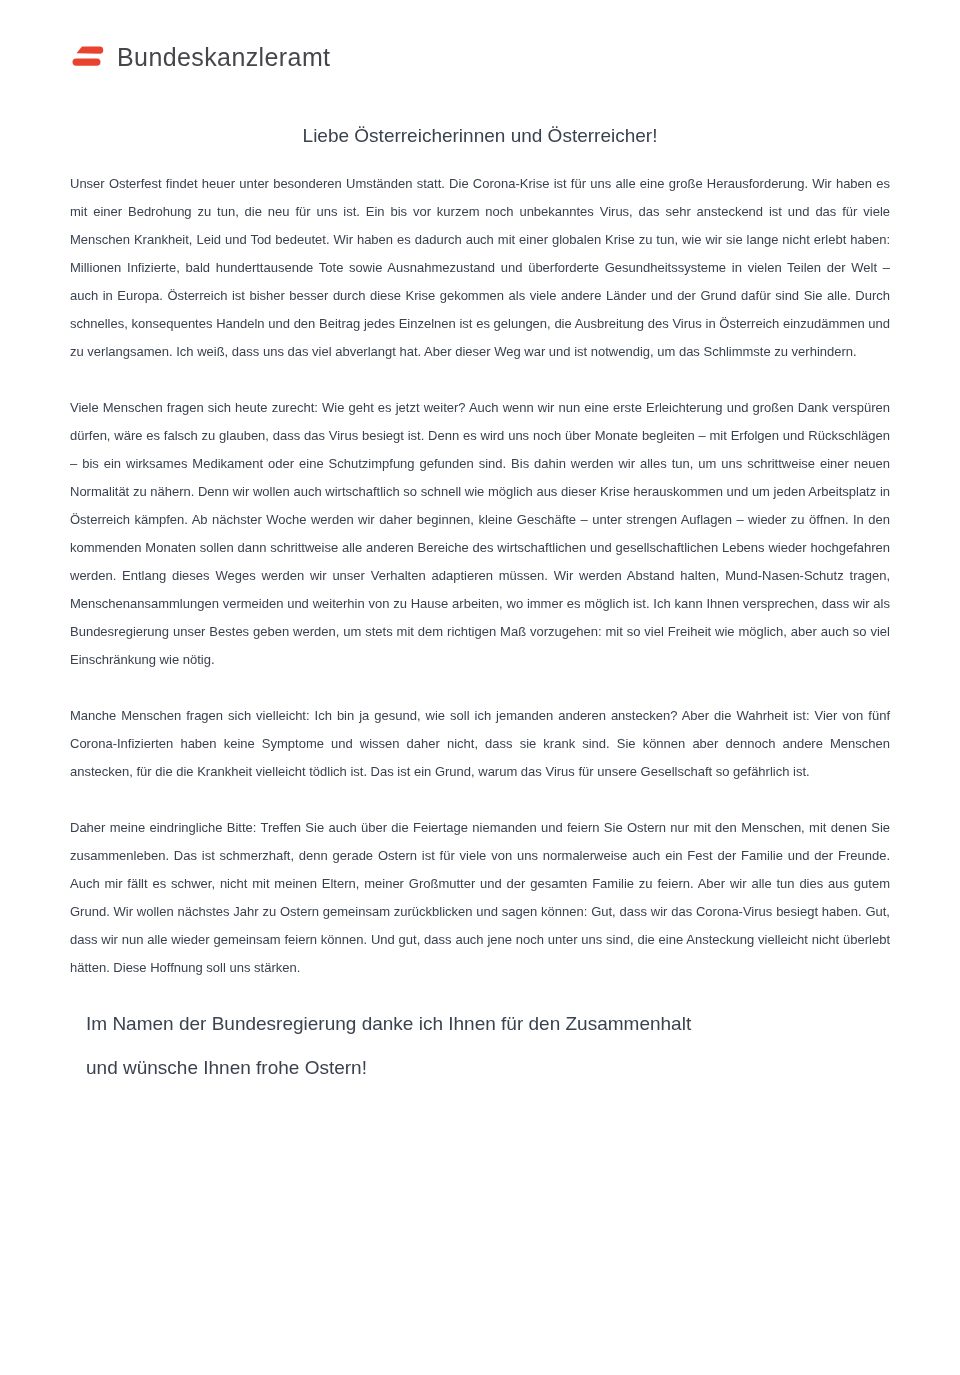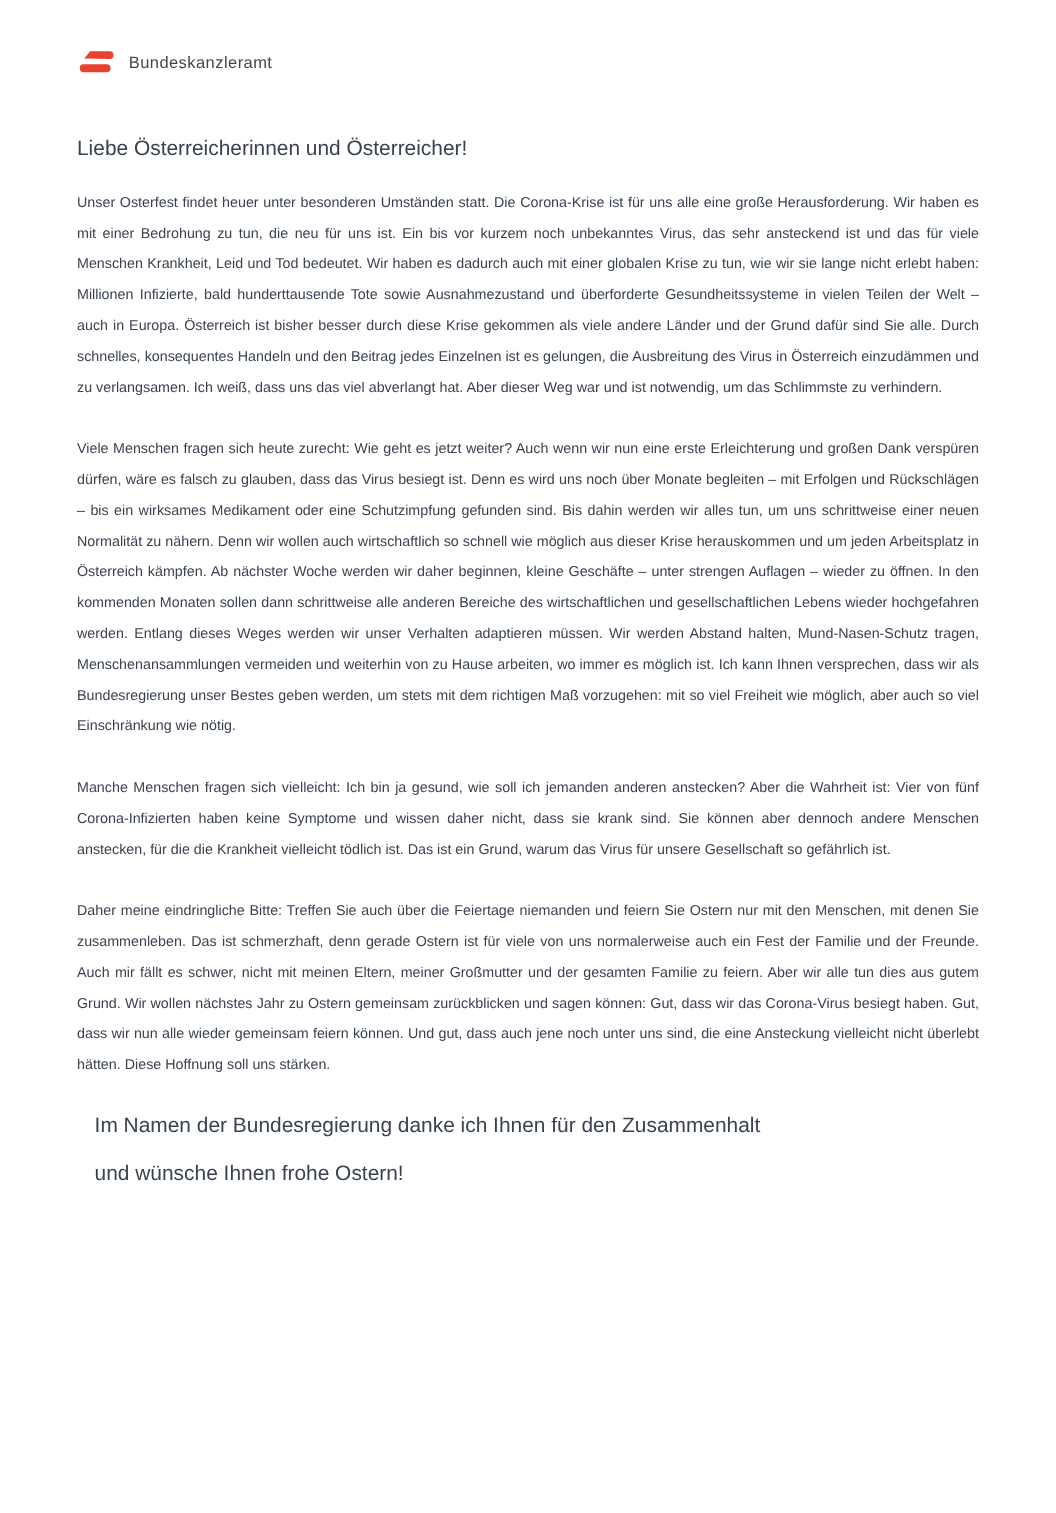--- a/index.html
+++ b/index.html
@@ -28,33 +28,34 @@
     align-items: center;
     gap: 13px;
     height: 30px;
   }
   .flag {
     display: inline-flex;
     width: 34px;
     height: 26px;
   }
   .logo-text {
-    font-size: 15px;
+    font-size: 25px;
     letter-spacing: 0.4px;
     color: #46464a;
     font-weight: 500;
   }
   
   .letter {
     margin-top: 50px;
   }
   .greeting {
     font-size: 19px;
     line-height: 28px;
     margin: 0 0 20px 0;
+    text-align: center;
   }
   .para {
     font-size: 13px;
     line-height: 28px;
     text-align: justify;
     margin: 0 0 28px 0;
     hyphens: none;
   }
   .closing-line {
     font-size: 19px;

